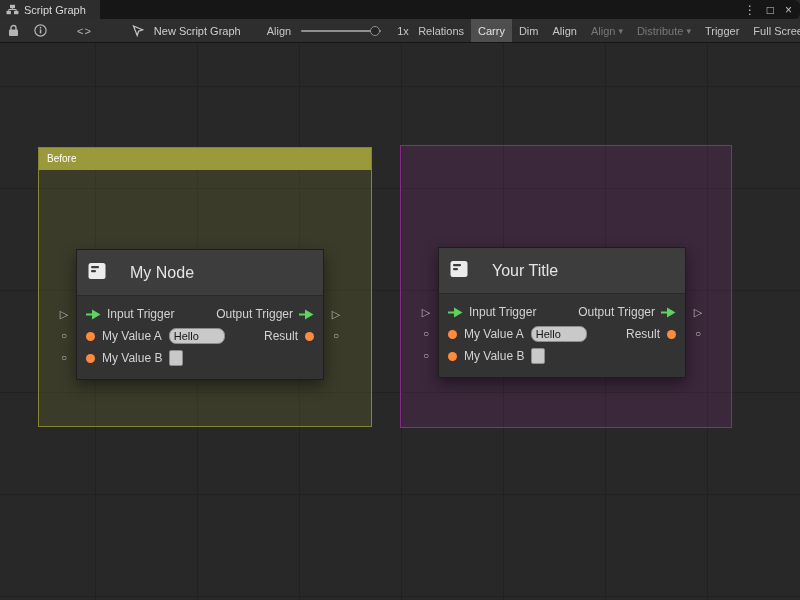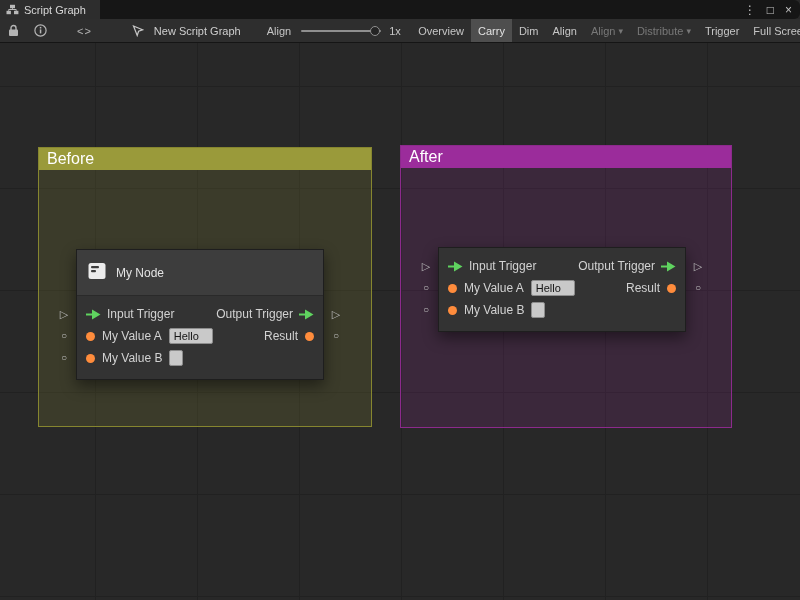--- a/index.html
+++ b/index.html
@@ -25,58 +25,58 @@
   .tb-icon { display:flex; align-items:center; }
   .tb-lock { margin-left:8px; }
   .tb-info { margin-left:15px; }
   .tb-code { margin-left:30px; font-size:11px; letter-spacing:1px; color:#b5b5b5; }
   .tb-pointer { margin-left:40px; }
   .tb-graphname { margin-left:10px; color:#cfcfcf; }
   .tb-zoomlabel { margin-left:26px; }
   .zoom-slider { position:relative; width:80px; height:12px; margin-left:10px; }
   .zoom-track { position:absolute; top:5px; left:0; right:0; height:2px; background:#8f8f8f; border-radius:1px; }
   .zoom-knob { position:absolute; top:1px; right:1px; width:10px; height:10px; border-radius:50%; background:#242424; border:1px solid #909090; }
-  .tb-zoomvalue { margin-left:8px; }
+  .tb-zoomvalue { margin-left:16px; }
   .tb-right { margin-left:auto; margin-right:-16px; display:flex; height:100%; align-items:stretch; }
   .tb-btn { display:flex; align-items:center; padding:0 7px; gap:3px; cursor:default; }
   .tb-btn.active { background:#4e4e4e; color:#e2e2e2; }
   .tb-btn.disabled { color:#787878;text-align:right; }
   .caret { font-size:9px; }
 
   
   .canvas {
     position:absolute; top:43px; left:0; width:800px; height:557px;
     background-color:#282828;
     background-image:
       linear-gradient(#212121 1px, transparent 1px),
       linear-gradient(90deg, #212121 1px, transparent 1px);
     background-size:102px 102px;
     background-position:95px 43px;
   }
 
   
   .group { position:absolute; border:1px solid; }
-  .group-header { height:22px; line-height:22px; padding-left:8px; font-size:16px; color:#ffffff; }
+  .group-header { height:22px; line-height:22px; padding-left:8px; font-size:10px; color:#ffffff; }
   .group.before { left:38px; top:104px; width:334px; height:280px; background:rgba(150,150,55,0.18); border-color:#86862f; }
   .group.before .group-header { background:#9a9a3a; }
   .group.after { left:400px; top:102px; width:332px; height:283px; background:rgba(160,45,160,0.16); border-color:#8c2a8c; }
   .group.after .group-header { background:#9b2c9b; }
 
   
   .node { position:absolute; left:37px; top:101px; width:248px; background:#333333; border:1px solid #1e1e1e; box-shadow:0 6px 14px rgba(0,0,0,0.45); }
-  .node-header { height:46px; background:#3d3d3d; border-bottom:1px solid #2a2a2a; display:flex; align-items:center; gap:9px; padding:0 10px; font-size:12px; color:#e4e4e4; }
+  .node-header { height:46px; background:#3d3d3d; border-bottom:1px solid #2a2a2a; display:flex; align-items:center; gap:23px; padding:0 10px; font-size:16px; color:#e4e4e4; }
   .node-body { padding:7px 0 10px; }
   .row { position:relative; height:22px; display:flex; align-items:center; padding:0 9px; font-size:12px; color:#d2d2d2; }
   .spacer { flex:1; }
   .dot { width:9px; height:9px; border-radius:50%; background:#ff8c3c; flex:none; }
   .dot.l { margin-right:7px; } .dot.r { margin-left:7px; }
   .arrow { display:flex; align-items:center; flex:none; }
   .arrow.l { margin-right:6px; } .arrow.r { margin-left:6px; }
   .field { height:16px; background:#c9c9c9; border:1px solid #8d8d8d; border-radius:2px; color:#151515; font-size:11px; padding:0 4px; margin-left:7px; font-family:"Liberation Sans", sans-serif; outline:none; }
-  .field.hello { width:44px; }
+  .field.hello { width:56px;border-radius:7px; }
   .field.empty { width:14px; padding:0 2px; }
   .ext { position:absolute; top:50%; transform:translateY(-50%); color:#bdbdbd; width:16px; text-align:center; line-height:1; }
   .ext.left { left:-21px; } .ext.right { right:-21px; }
   .ext.flow { font-size:11px; } .ext.val { font-size:10px; }
 </style>
 </head>
 <body>
 
 <div class="tabbar">
   <div class="tab">
@@ -120,21 +120,21 @@
   </span>
   <span class="tb-graphname">New Script Graph</span>
   <span class="tb-zoomlabel">Align</span>
   <span class="zoom-slider">
     <span class="zoom-track"></span>
     <span class="zoom-knob"></span>
   </span>
   <span class="tb-zoomvalue">1x</span>
 
   <div class="tb-right">
-    <span class="tb-btn">Overview</span>
+    <span class="tb-btn">Relations</span>
     <span class="tb-btn active">Carry</span>
     <span class="tb-btn">Dim</span>
     <span class="tb-btn">Align</span>
     <span class="tb-btn disabled">
       <span>Align</span>
       <span class="caret">▾</span>
     </span>
     <span class="tb-btn disabled">
       <span>Distribute</span>
       <span class="caret">▾</span>
@@ -198,22 +198,31 @@
           <span>My Value B</span>
           <input class="field empty" value="" style="">
           <span class="spacer"></span>
         </div>
 
       </div>
     </div>
   </div>
 
   <div class="group after">
-    <div class="group-header">After</div>
     <div class="node">
+      <div class="node-header">
+        <span>
+          <svg width="20" height="20" viewBox="0 0 20 20">
+            <rect x="1.5" y="2" width="17" height="16" rx="2.5" fill="#ececec"></rect>
+            <rect x="4" y="5" width="8" height="2.2" rx="1" fill="#3d3d3d"></rect>
+            <rect x="4" y="9" width="5" height="2.2" rx="1" fill="#3d3d3d"></rect>
+          </svg>
+        </span>
+        <span>Your Title</span>
+      </div>
       <div class="node-body">
 
         <div class="row">
           <span class="ext left flow">▷</span>
           <span class="arrow l">
             <svg width="15" height="11" viewBox="0 0 15 11">
                 <rect x="0" y="4.5" width="7" height="2" fill="#5fd35f"></rect>
                 <path d="M6,0.5 L14.5,5.5 L6,10.5 Z" fill="#5fd35f"></path>
               </svg>
           </span>

